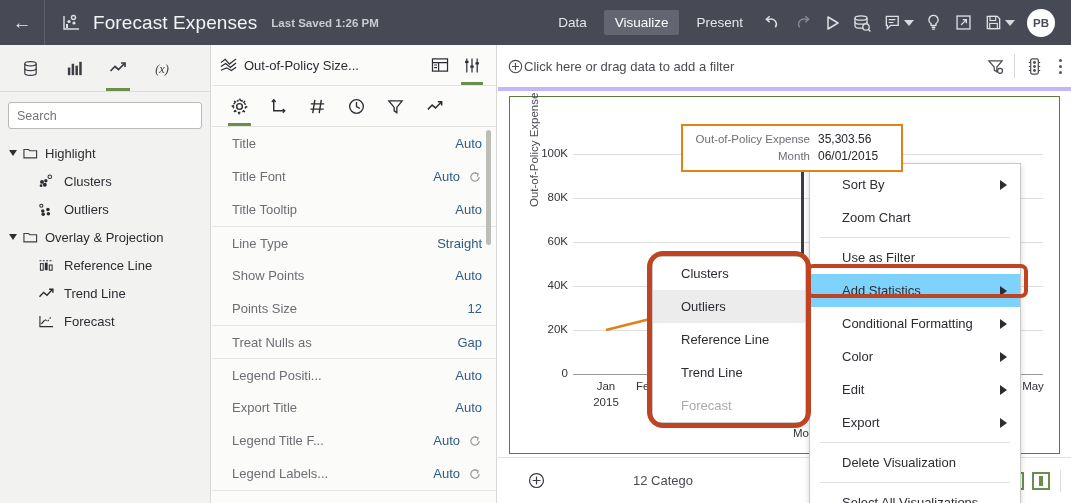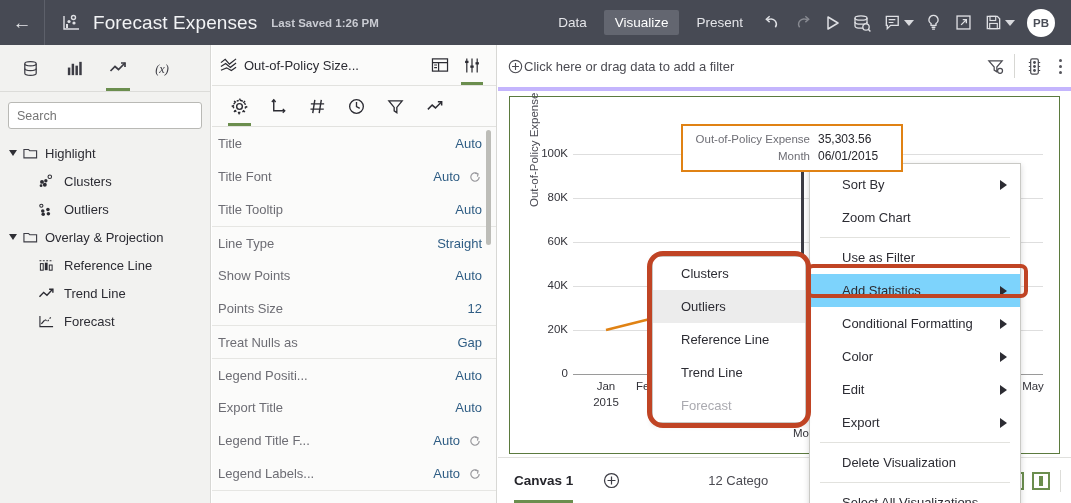--- a/index.html
+++ b/index.html
@@ -107,21 +107,21 @@
   }
   .pp-tab{
     width:39px;height:39px;display:flex;align-items:center;justify-content:center;
     position:relative;cursor:pointer;
   }
   .pp-tab.active::after{
     content:"";position:absolute;bottom:0;left:8px;right:8px;height:3px;background:#6b8e4e;
   }
   .pp-rows{position:relative;height:375px;overflow:hidden;}
   .pp-row{
-    height:33px;display:flex;align-items:center;padding:0 14px 0 6px;box-sizing:border-box;
+    height:33px;display:flex;align-items:center;padding:0 14px 0 20px;box-sizing:border-box;
   }
   .pp-row.sep{border-top:1px solid #e6e6e3;}
   .pp-label{font-size:13px;color:#6d6d74;white-space:nowrap;overflow:hidden;}
   .pp-val{
     margin-left:auto;font-size:13px;color:#2f5d84;white-space:nowrap;
   }
   .pp-reset{margin-left:8px;display:flex;}
   .pp-scroll{
     position:absolute;right:5px;top:3px;width:5px;height:115px;background:#bdbdb8;border-radius:3px;
   }
@@ -631,21 +631,20 @@
 
       <div class="xtick" style="left:78px;top:283px;width:36px;">Jan</div>
       <div class="xtick" style="left:78px;top:299px;width:36px;">2015</div>
       <div class="xtick" style="left:118px;top:283px;width:36px;">Feb</div>
       <div class="xtick" style="left:505px;top:283px;width:36px;">May</div>
       <div class="xlabel" style="left:283px;top:330px;">Month</div>
       <div class="dot" style="left:299px;top:329px;"></div>
     </div>
 
     <div class="bottombar">
-      <div class="bb-canvas">Canvas 1</div>
       <div class="bb-plus">
         <svg width="17" height="17" viewBox="0 0 18 18">
             <circle cx="9" cy="9" r="7.4" fill="none" stroke="#3c3c44" stroke-width="1.3"></circle>
             <path d="M9 4.8 V13.2 M4.8 9 H13.2" stroke="#3c3c44" stroke-width="1.3"></path>
           </svg>
       </div>
       <div class="bb-cat">12 Catego</div>
       <div class="bb-right">
         <div class="bb-layout"></div>
         <div class="bb-layout filled">

